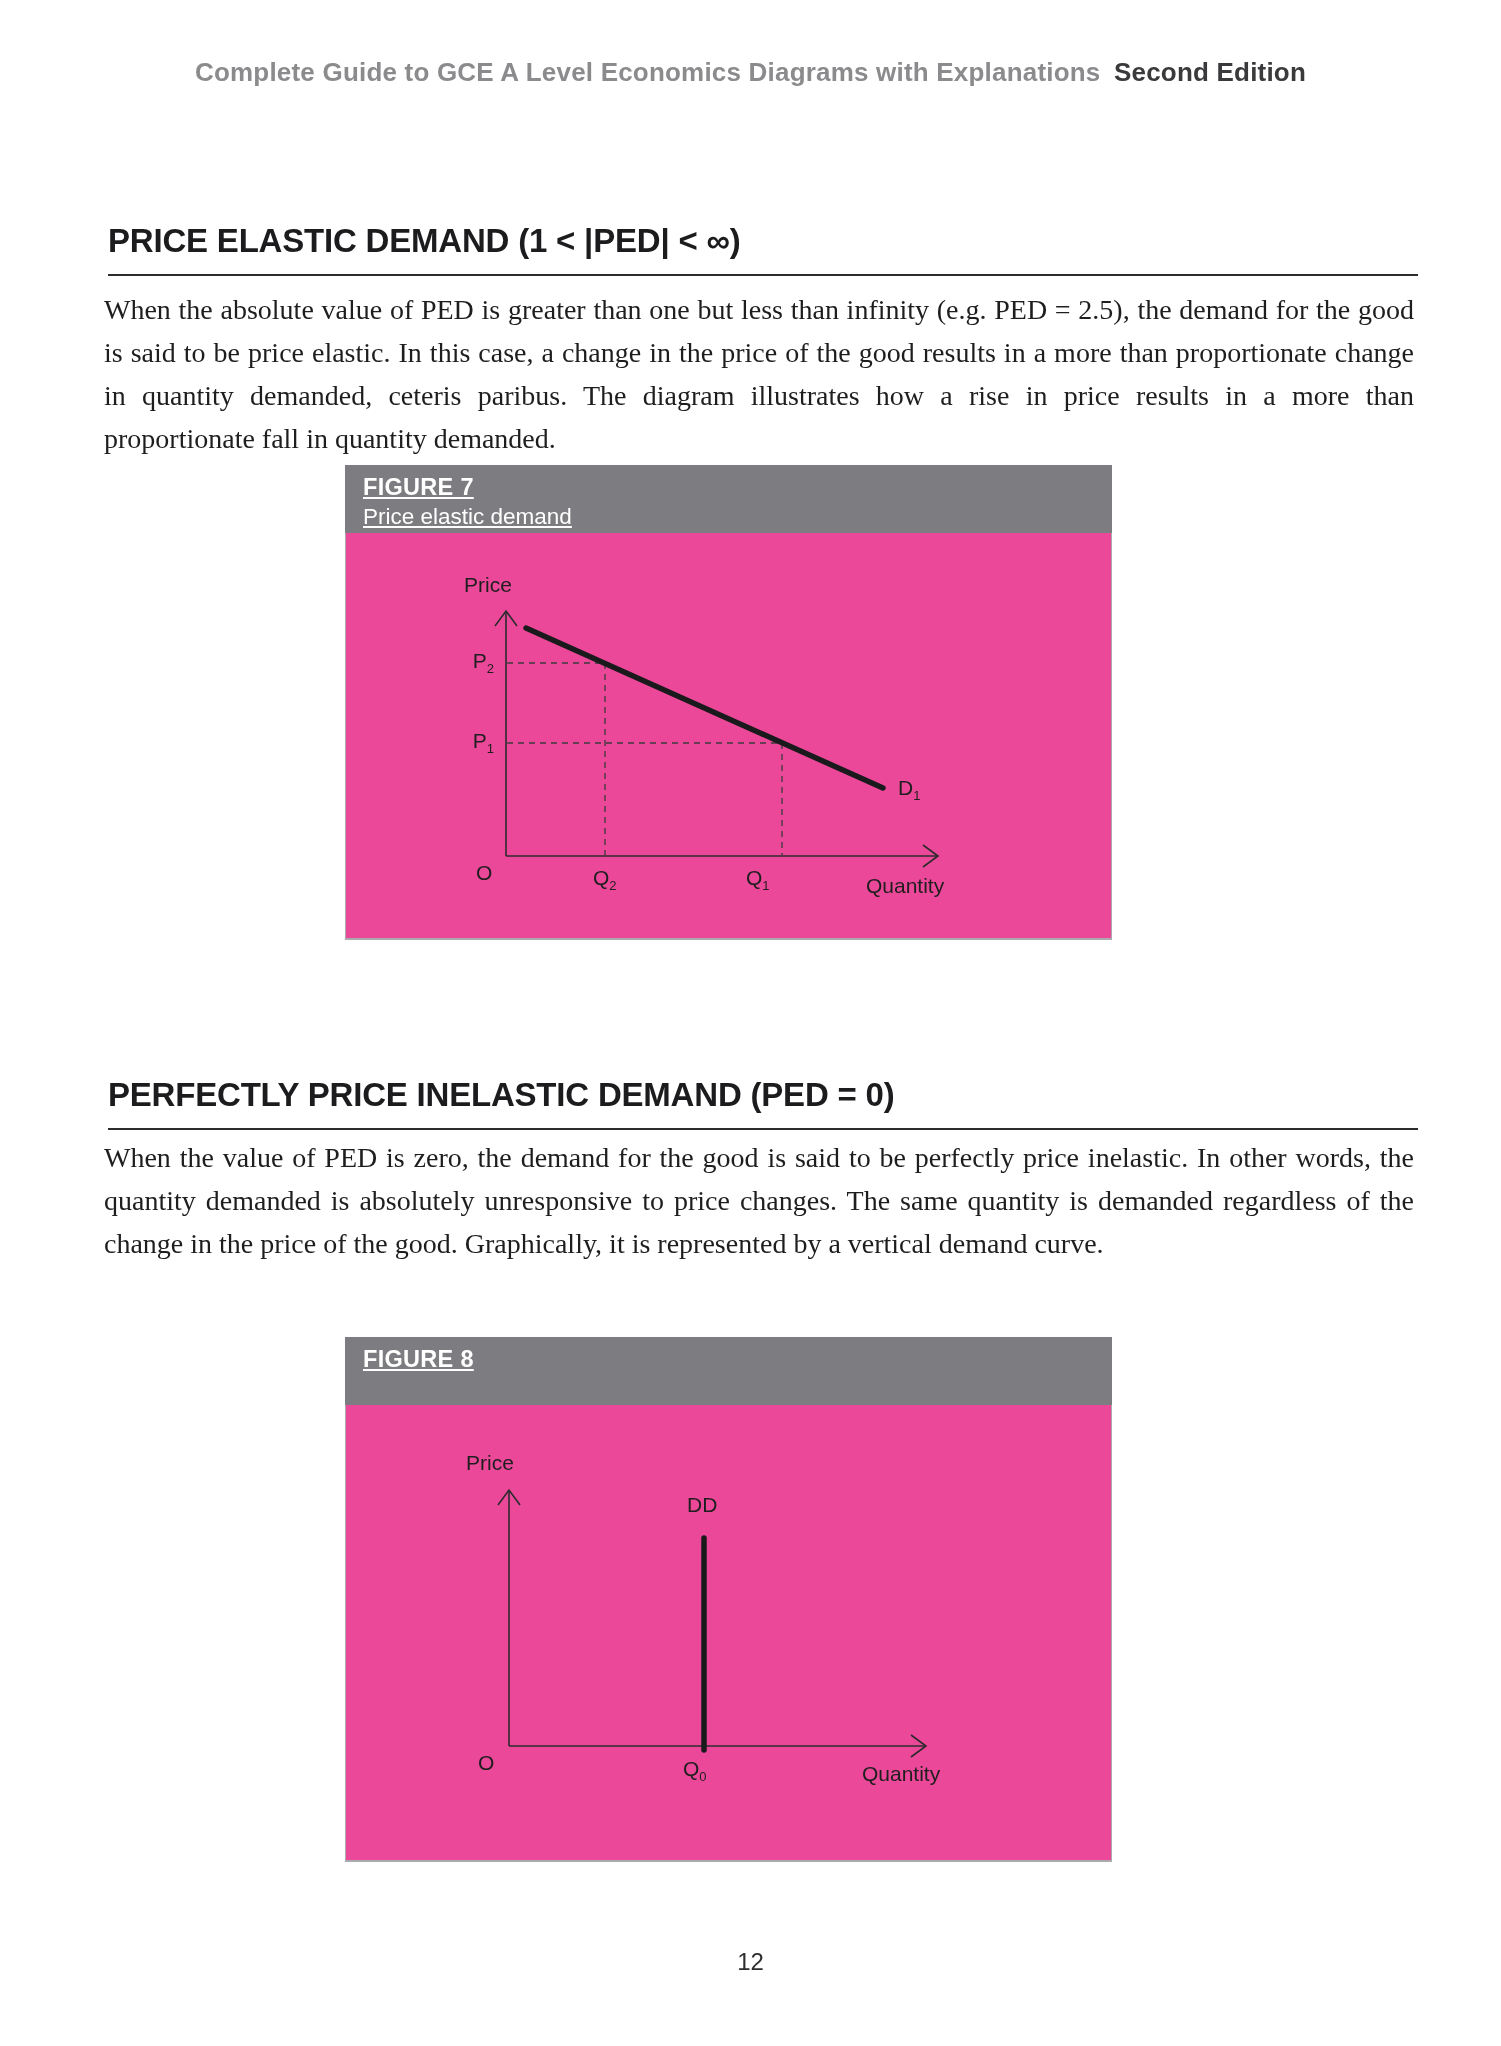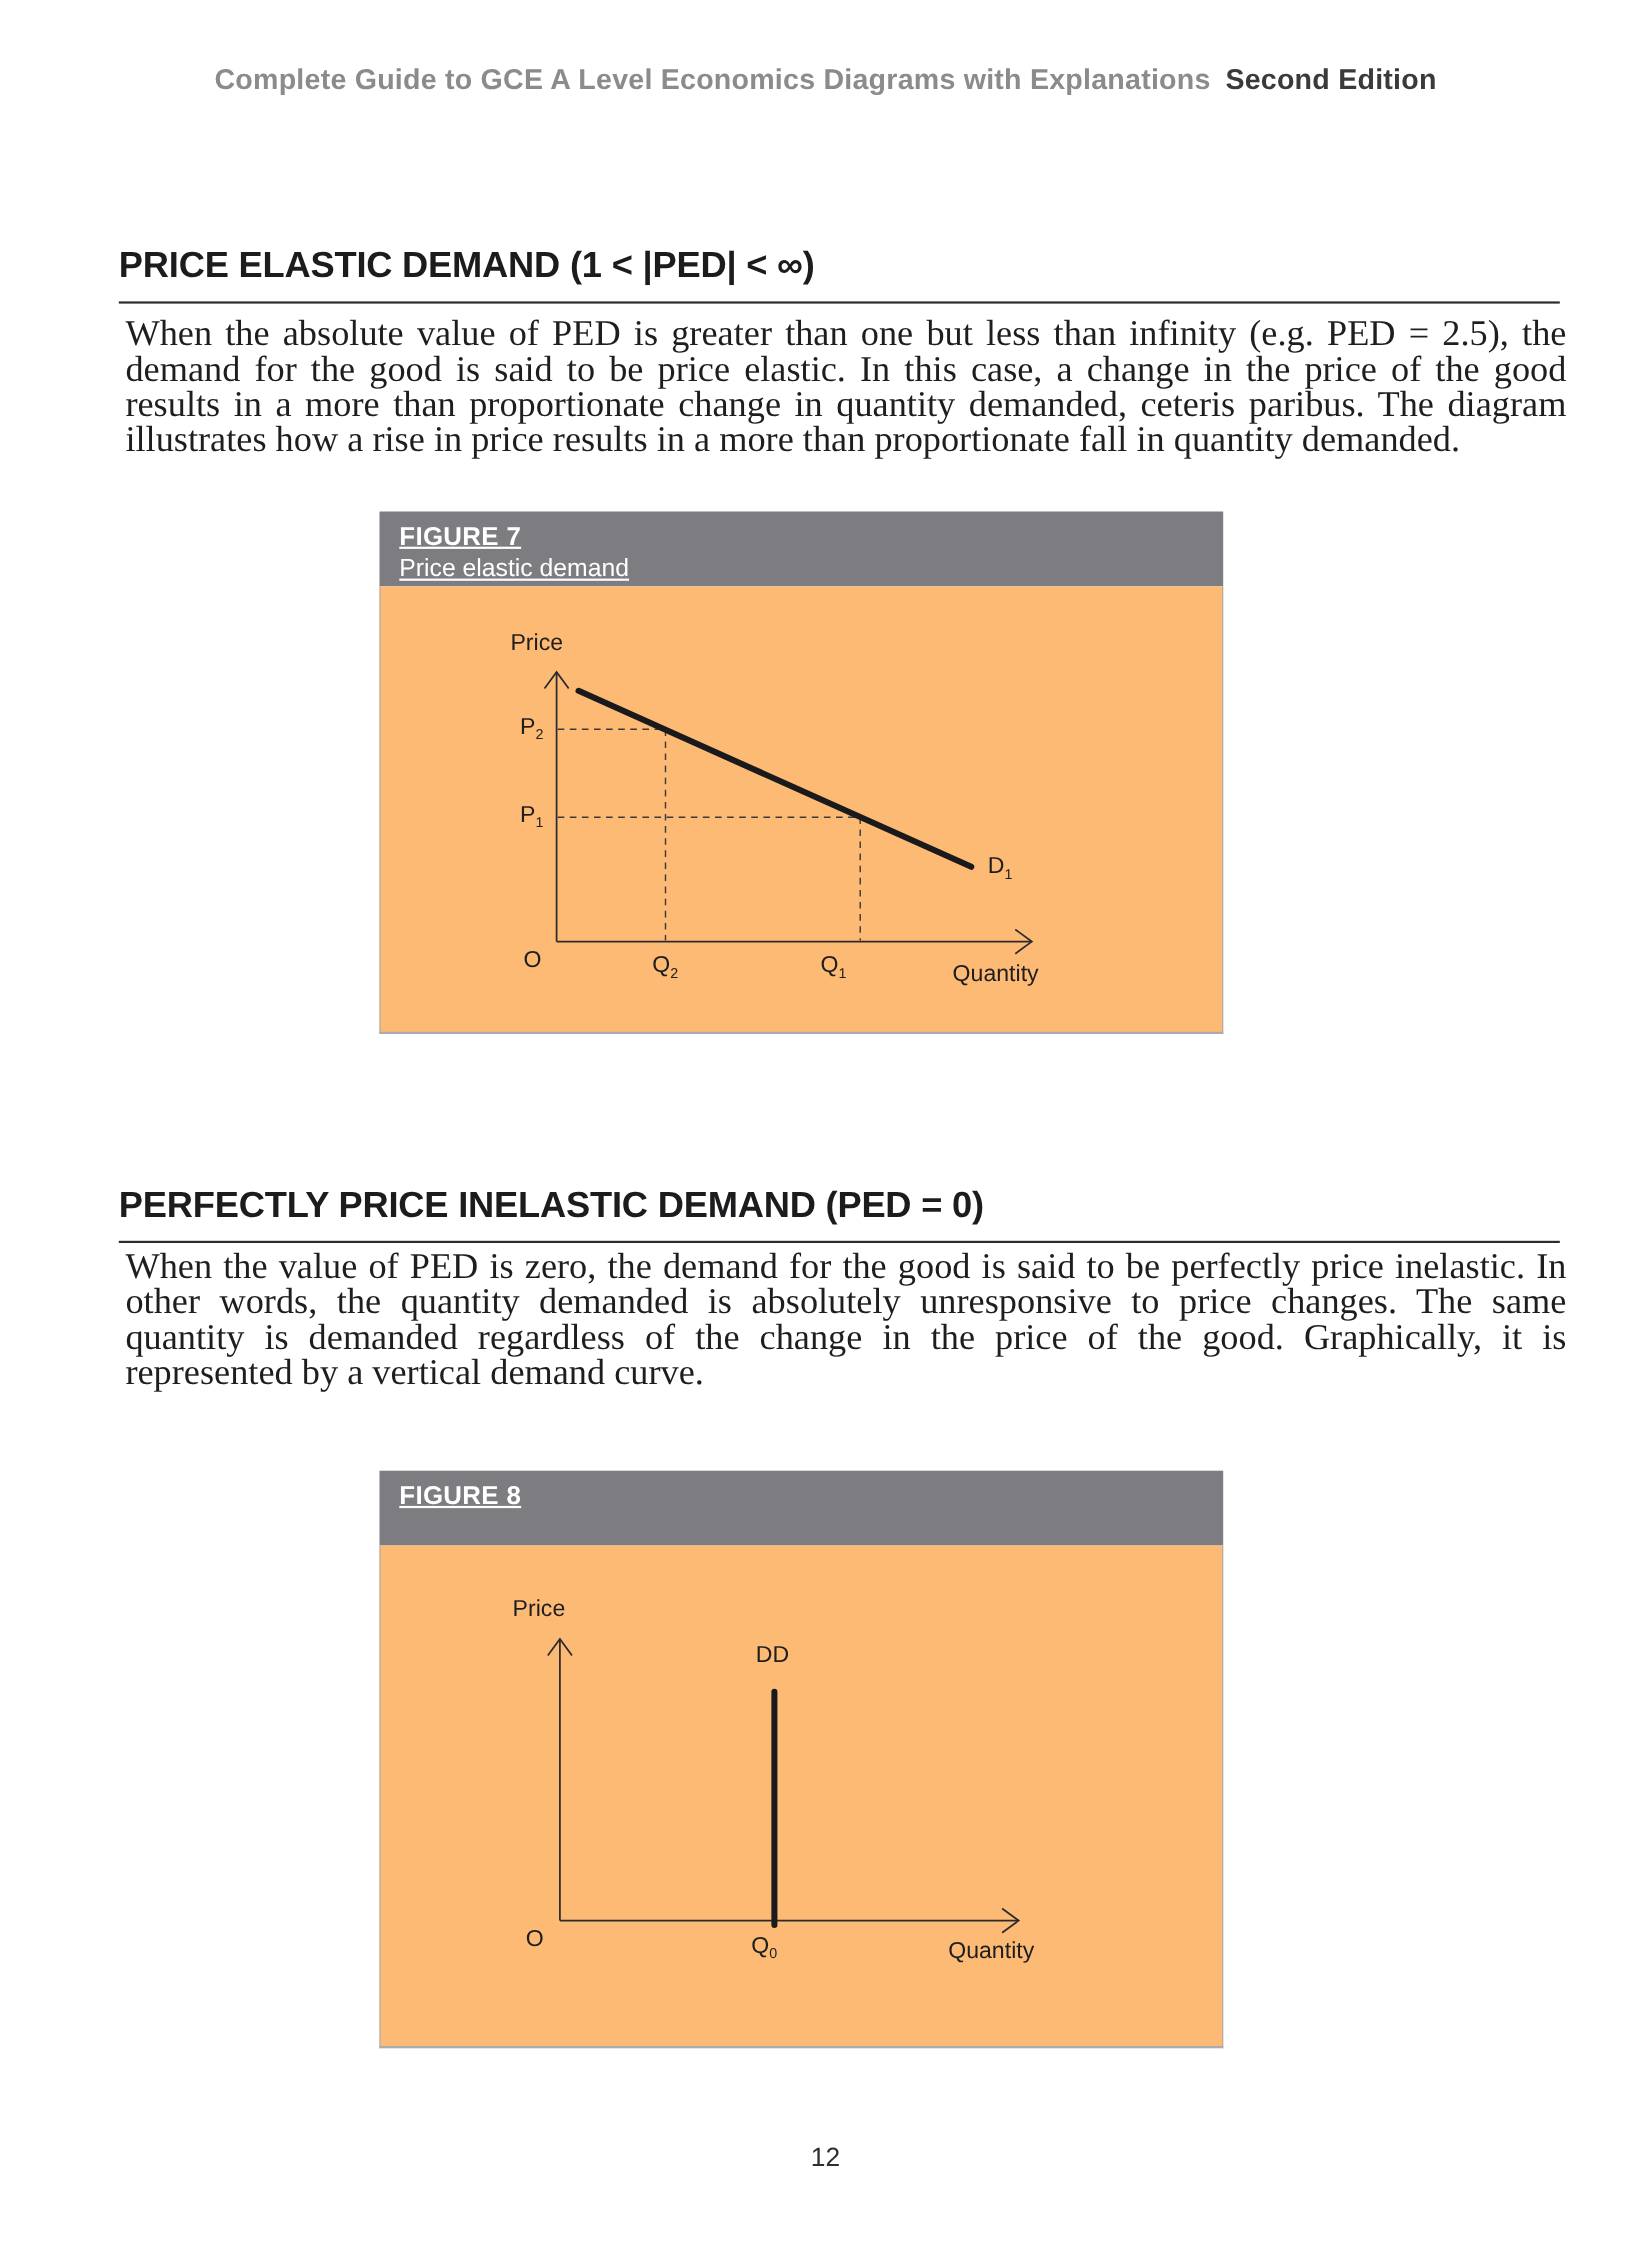--- a/index.html
+++ b/index.html
@@ -22,40 +22,40 @@
     position:absolute; left:98px; width:1310px; margin:10px;
     font-family:"Liberation Sans", sans-serif; font-weight:bold;
     font-size:33px; letter-spacing:-0.2px; color:#1c1c1e;
     border-bottom:2.5px solid #2c2c2e; padding-bottom:14px;
   }
   #heading1 { top:212px; }
   #heading2 { top:1066px; }
 
   
   .body-para {
-    position:absolute; left:114px; width:1310px; margin:0;
+    position:absolute; left:104px; width:1310px; margin:0;
     font-family:"Liberation Serif", serif;
-    font-size:33px; line-height:32px; color:#1e1e1e; text-align:justify;
+    font-size:28px; line-height:43px; color:#1e1e1e; text-align:justify;
   }
   #para1 { top:288px; }
   #para2 { top:1136px; }
 
   
   .figure-box { position:absolute; left:345px; width:767px; margin:0; }
   #figure7 { top:465px; }
   #figure8 { top:1337px; }
   .figure-header {
     height:68px; box-sizing:border-box;
     background:var(--figure-header-bg, #7d7d81);
     color:#ffffff; padding:9px 0 0 18px;text-decoration:underline;
   }
   .figure-label   { font-weight:bold; font-size:23.5px; letter-spacing:0.3px; }
   .figure-caption { font-size:22.5px; font-weight:normal; margin-top:3px; }
   .figure-body {
-    position:relative; background:#fdba74; box-sizing:border-box;
+    position:relative; background:#ec4899; box-sizing:border-box;
     border:1px solid #ababaf; border-top:none; border-bottom-width:2px;
   }
   #figure7 .figure-body { height:407px; }
   #figure8 .figure-body { height:457px; }
 
   .diag-svg { position:absolute; left:0; top:0; }
   .axis   { stroke:#2b2b2d; stroke-width:1.6; fill:none; }
   .arrow  { stroke:#2b2b2d; stroke-width:1.6; fill:none; }
   .demand { stroke:#1a1a1c; stroke-width:5.5; stroke-linecap:round; }
   .dash   { stroke:#3a3a3c; stroke-width:1.3; stroke-dasharray:6 5; }

